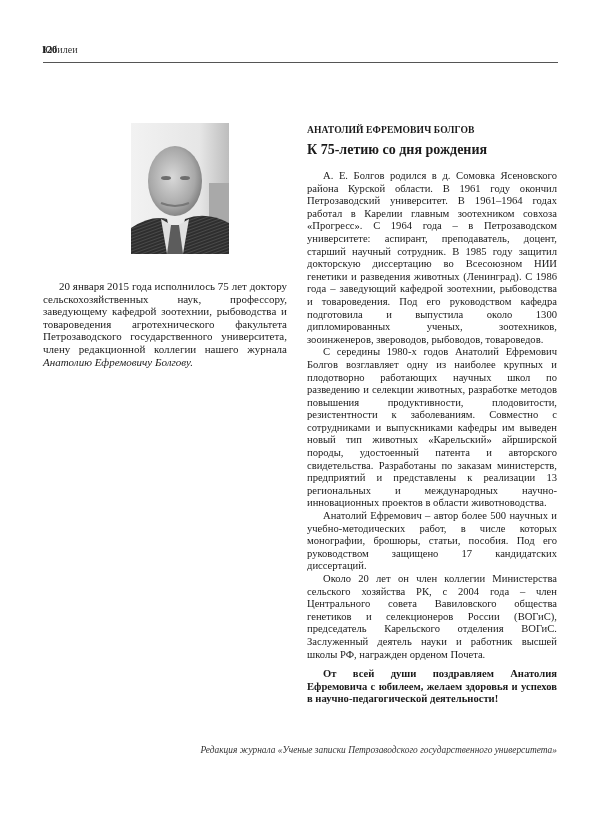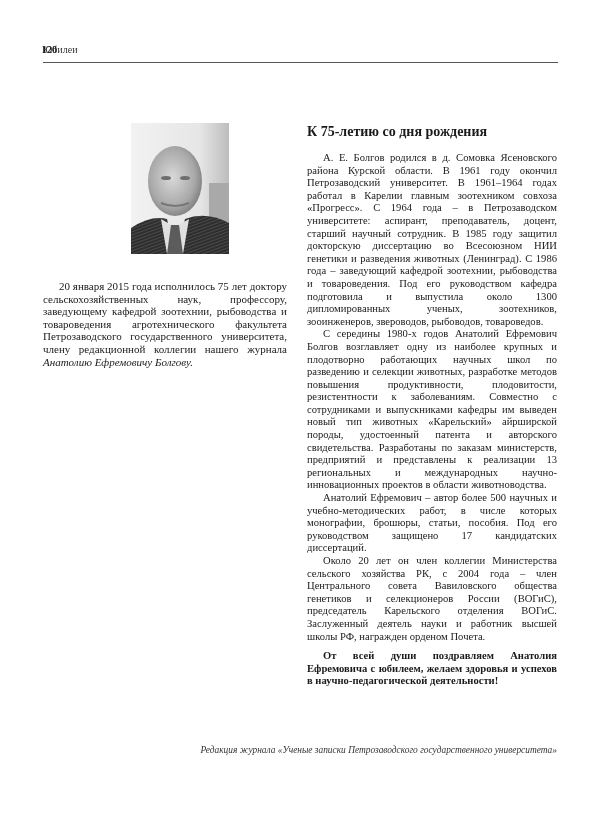--- a/index.html
+++ b/index.html
@@ -62,20 +62,21 @@
     <path d="M30 96 L44 104 L58 96 L52 131 L36 131 Z" fill="#e0e0e0"></path>
     <path d="M40 102 L48 102 L52 131 L36 131 Z" fill="#5c5c5c"></path>
   </svg>
 </div>
 
 <div class="caption">
   <p><span>20 января 2015 года исполнилось 75 лет доктору сельскохозяйственных наук, профессору, заведующему кафедрой зоотехнии, рыбоводства и товароведения агротехнического факультета Петрозаводского государственного университета, члену редакционной коллегии нашего журнала </span><span class="it">Анатолию Ефремовичу Болгову.</span></p>
 </div>
 
 <div class="article">
+  <div class="art-title">АНАТОЛИЙ ЕФРЕМОВИЧ БОЛГОВ</div>
   <div class="art-subtitle">К 75-летию со дня рождения</div>
   <div class="body">
     <p>А. Е. Болгов родился в д. Сомовка Ясеновского района Курской области. В 1961 году окончил Петрозаводский университет. В 1961–1964 годах работал в Карелии главным зоотехником совхоза «Прогресс». С 1964 года – в Петрозаводском университете: аспирант, преподаватель, доцент, старший научный сотрудник. В 1985 году защитил докторскую диссертацию во Всесоюзном НИИ генетики и разведения животных (Ленинград). С 1986 года – заведующий кафедрой зоотехнии, рыбоводства и товароведения. Под его руководством кафедра подготовила и выпустила около 1300 дипломированных ученых, зоотехников, зооинженеров, звероводов, рыбоводов, товароведов.</p>
     <p>С середины 1980-х годов Анатолий Ефремович Болгов возглавляет одну из наиболее крупных и плодотворно работающих научных школ по разведению и селекции животных, разработке методов повышения продуктивности, плодовитости, резистентности к заболеваниям. Совместно с сотрудниками и выпускниками кафедры им выведен новый тип животных «Карельский» айрширской породы, удостоенный патента и авторского свидетельства. Разработаны по заказам министерств, предприятий и представлены к реализации 13 региональных и международных научно-инновационных проектов в области животноводства.</p>
     <p>Анатолий Ефремович – автор более 500 научных и учебно-методических работ, в числе которых монографии, брошюры, статьи, пособия. Под его руководством защищено 17 кандидатских диссертаций.</p>
     <p>Около 20 лет он член коллегии Министерства сельского хозяйства РК, с 2004 года – член Центрального совета Вавиловского общества генетиков и селекционеров России (ВОГиС), председатель Карельского отделения ВОГиС. Заслуженный деятель науки и работник высшей школы РФ, награжден орденом Почета.</p>
     <p class="closing">От всей души поздравляем Анатолия Ефремовича с юбилеем, желаем здоровья и успехов в научно-педагогической деятельности!</p>
   </div>
 </div>
 

